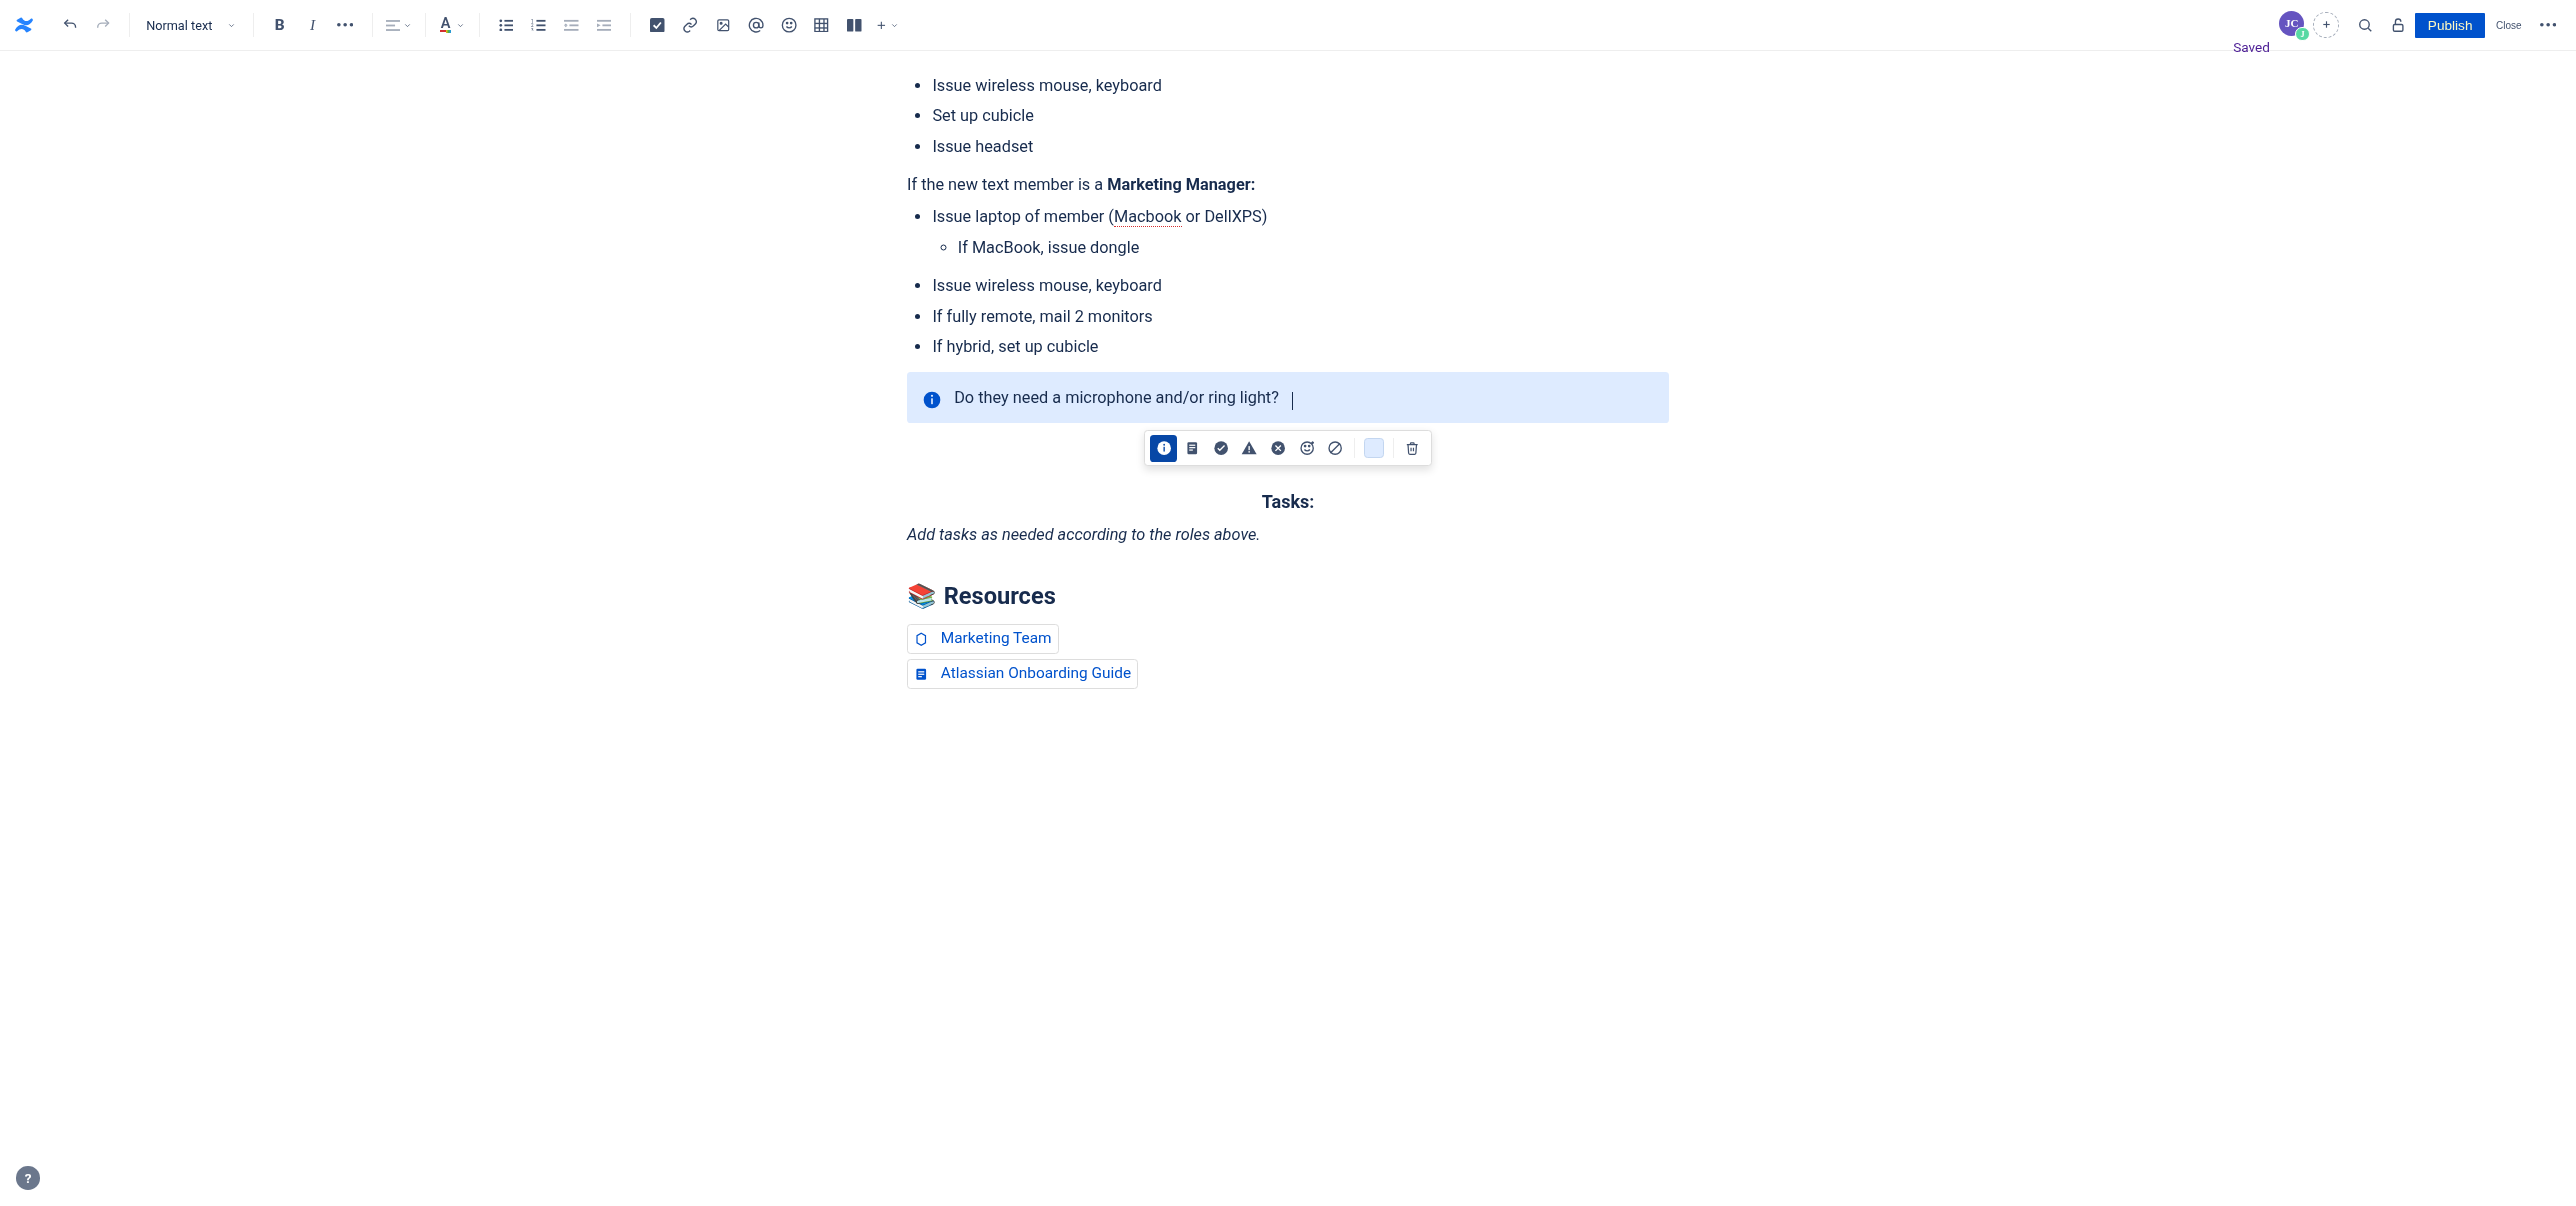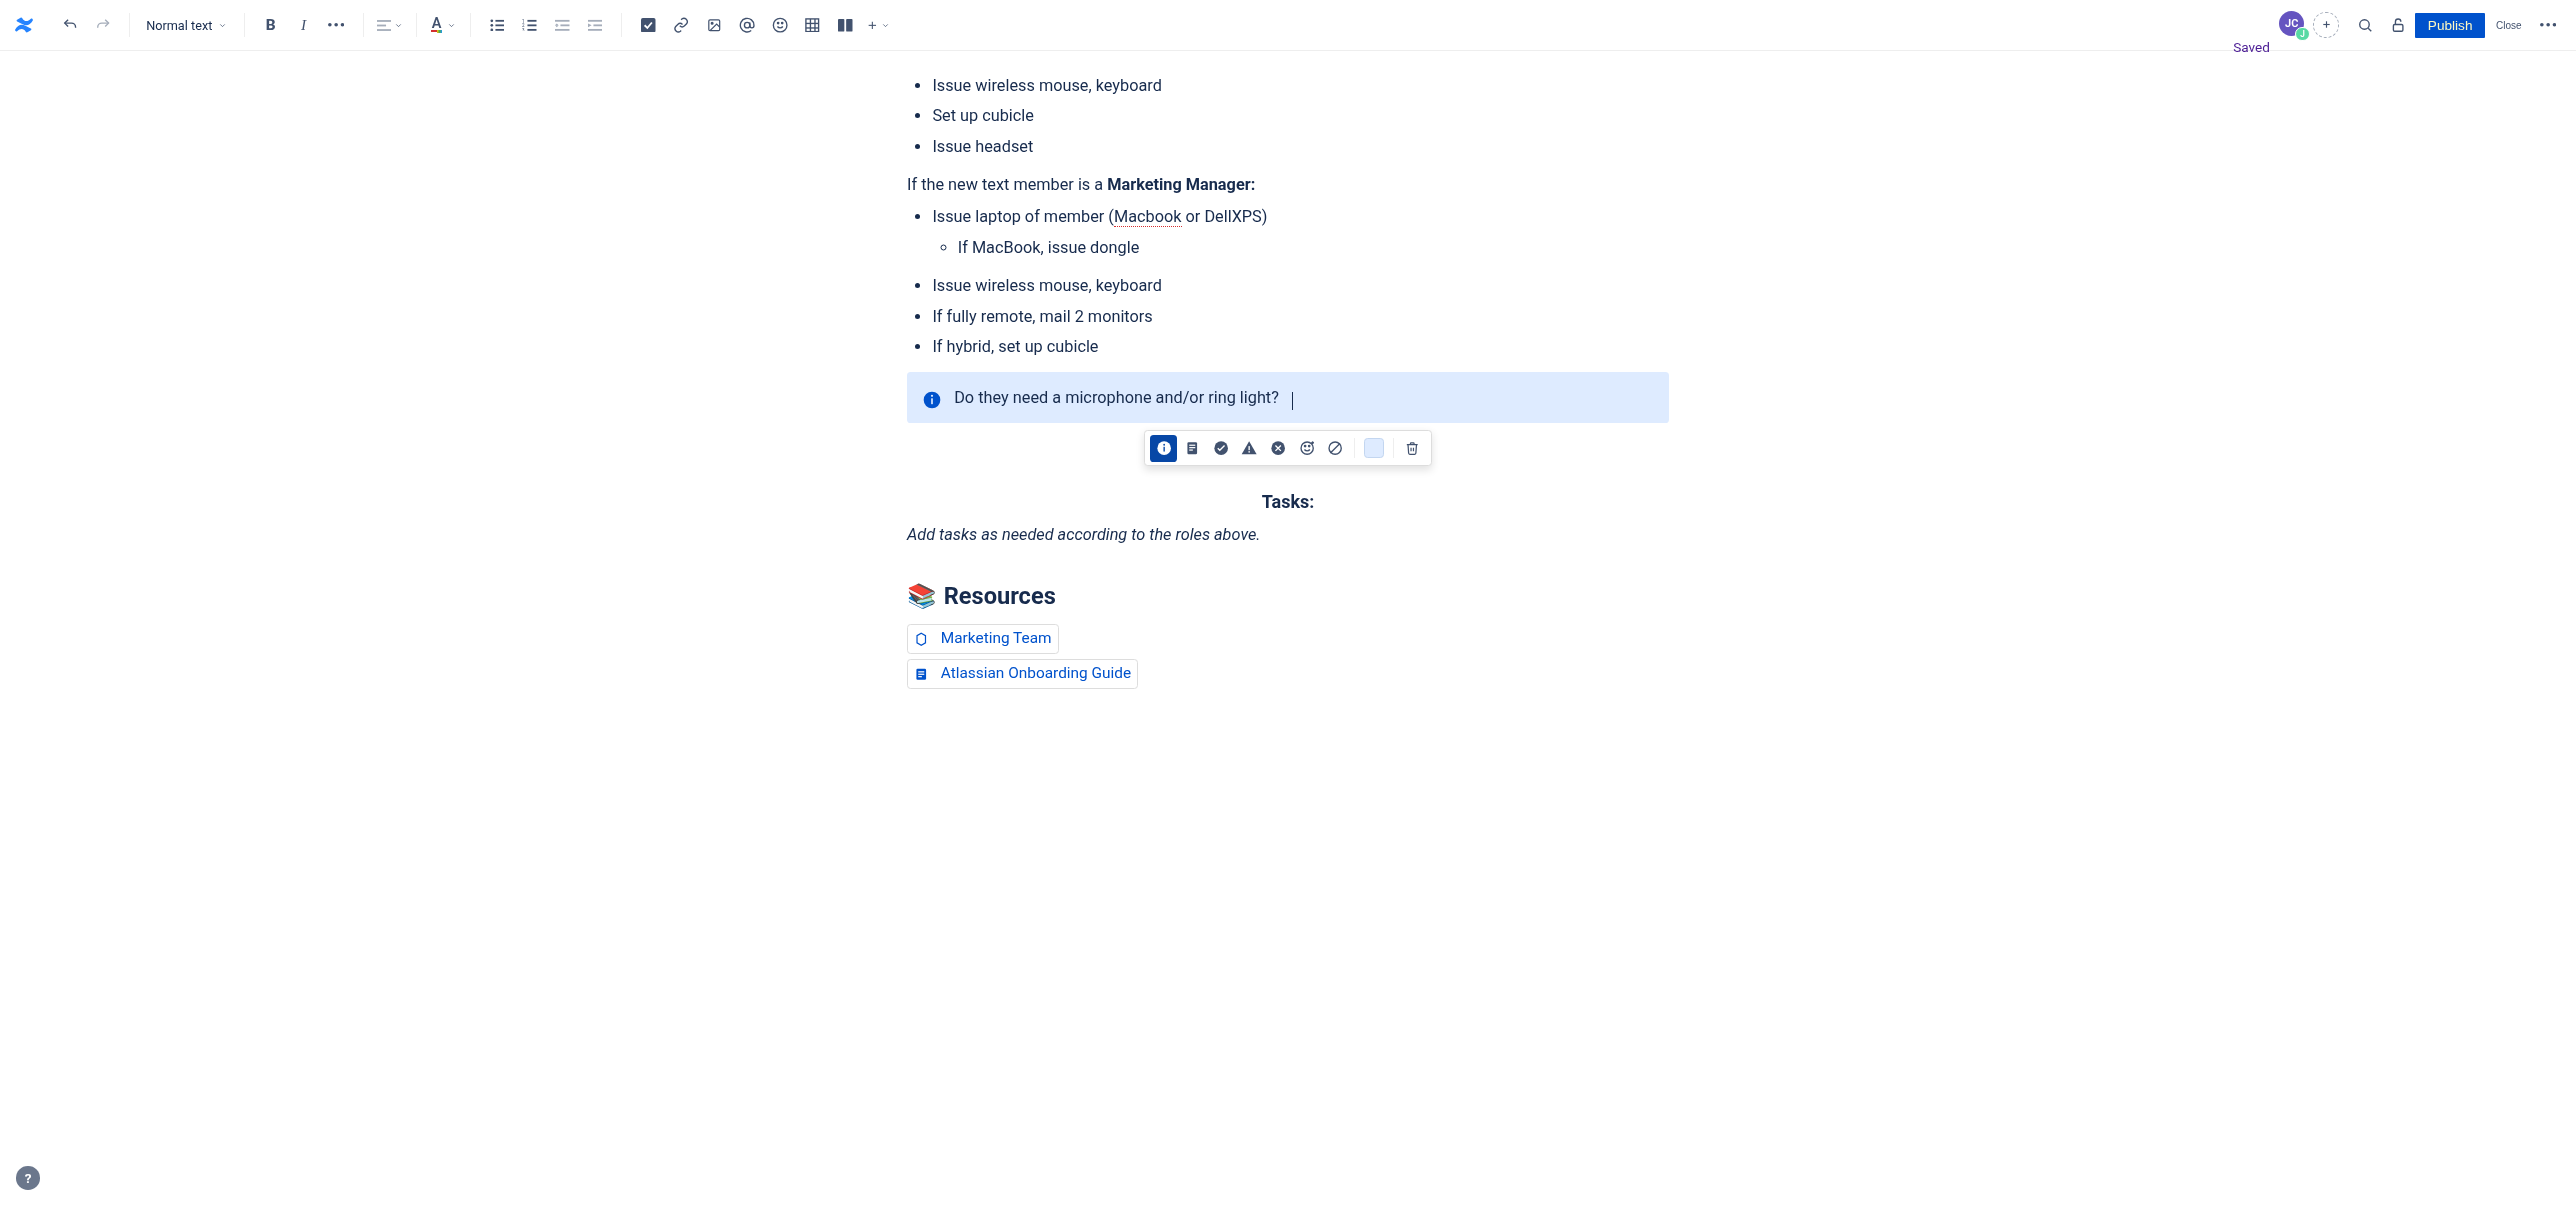--- a/index.html
+++ b/index.html
@@ -29,38 +29,38 @@
     width:31px; height:31px;
     border-radius:3.6px;
     color:#42526E;
     cursor:pointer;
   }
   .tool-btn.disabled { color:#A5ADBA; }
   .sep {
     width:0.9px; height:23.6px; background:#eee; margin:0 9px;
   }
   .text-style {
-    display:flex; align-items:center; gap:6px;
+    display:flex; align-items:center; gap:15px;
     color:#172B4D; font-size:12.7px; padding:0 5.4px; height:31px;
     cursor:pointer;
   }
   .chev { width:9px; height:9px; color:#42526E; }
   .bold-btn { font-weight:800; font-size:15.4px; }
   .italic-btn { font-style:italic; font-family: Georgia, serif; font-size:15.4px; }
   .color-A {
     font-weight:600; font-size:14.5px; border-bottom:2.7px solid #d32f2f;
     line-height:12.7px; display:inline-block; padding:0 0.9px; position:relative;
   }
   .color-A::after{
     content:''; position:absolute; left:50%; bottom:-2.7px; width:50%; height:2.7px;
     background:linear-gradient(90deg,#ffc107,#4caf50,#2196f3);
   }
   .spacer { flex:1; }
   .saved { color:#4c1d95; font-size:13.6px; margin-right:7.3px;margin-top:44px; }
-  .avatar-wrap { position:relative; width:29px; height:29px; margin-right:3.6px; }
+  .avatar-wrap { position:relative; width:29px; height:29px; margin-right:3.6px;font-family:Liberation Serif, serif; }
   .avatar {
     width:25.4px; height:25.4px; border-radius:50%; background:#6554C0;
     color:#fff; display:flex; align-items:center; justify-content:center;
     font-size:11px; font-weight:600;
   }
   .avatar-mini{
     position:absolute; right:-1.8px; bottom:-1.8px;
     width:14.5px; height:14.5px; border-radius:50%; background:#57D9A3;
     border:1.8px solid #fff; display:flex; align-items:center; justify-content:center;
     font-size:8.2px; color:#fff; font-weight:600;

